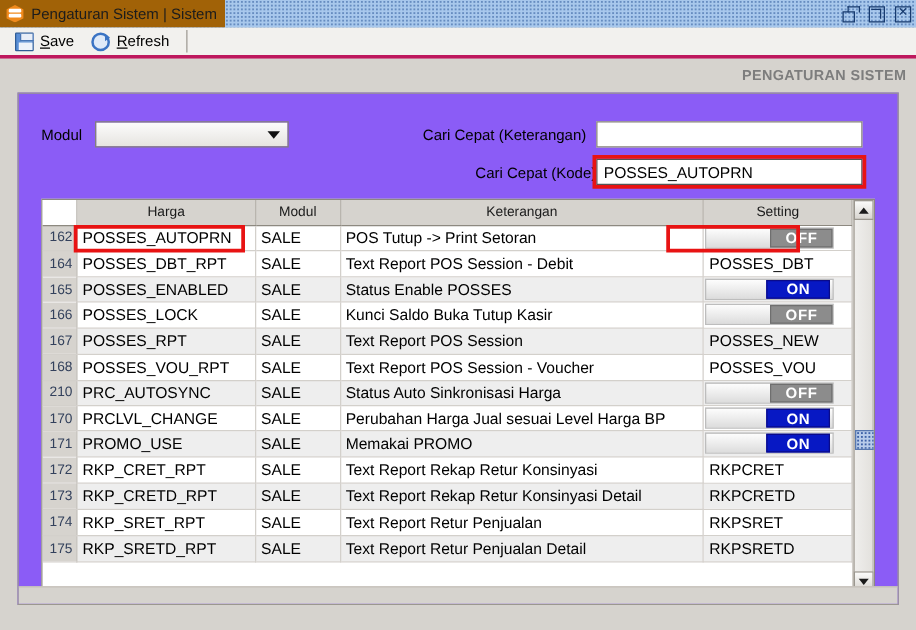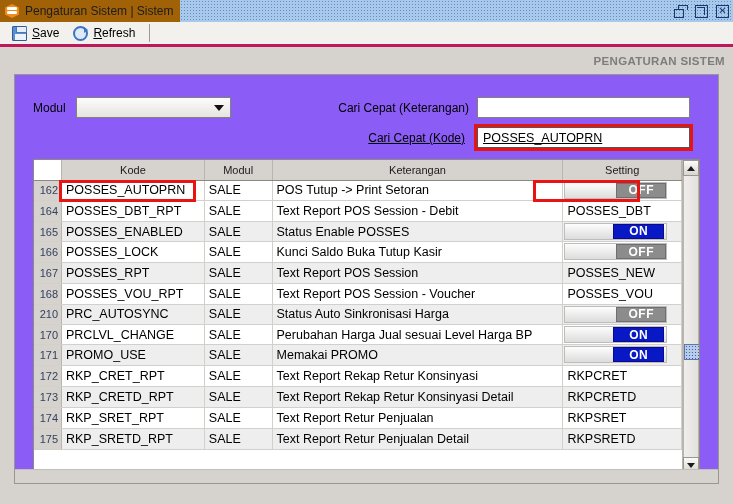--- a/index.html
+++ b/index.html
@@ -154,21 +154,21 @@
     display: flex; align-items: center; justify-content: flex-end;
     padding-right: 6px;
   }
   .combo-arrow {
     width: 0; height: 0;
     border-left: 5px solid transparent; border-right: 5px solid transparent;
     border-top: 6px solid #111;
   }
 
   .ket-row { right: 18px; top: 12px; gap: 8px; }
-  .kode-row { right: 18px; top: 42px; gap: 12px; text-decoration: underline; }
+  .kode-row { right: 18px; top: 42px; gap: 0; }
 
   .txt {
     width: 213px; height: 21px;
     background: #fff; border: 1px solid #84807a;
     display: flex; align-items: center;
     padding-left: 5px;
     font-size: 12.5px; color: #000;
   }
   .txt.highlight {
     outline: 3px solid #e81313;
@@ -366,21 +366,21 @@
         <colgroup>
           <col class="c-idx">
             <col class="c-kode">
             <col class="c-modul">
             <col class="c-ket">
             <col class="c-set">
         </colgroup>
         <thead>
           <tr>
             <th class="col-idx"></th>
-            <th>Kode</th>
+            <th>Harga</th>
             <th>Modul</th>
             <th>Keterangan</th>
             <th>Setting</th>
           </tr>
         </thead>
         <tbody id="tbody">
             <tr>
               <td class="idx">162</td>
               <td>POSSES_AUTOPRN</td>
               <td>SALE</td>

